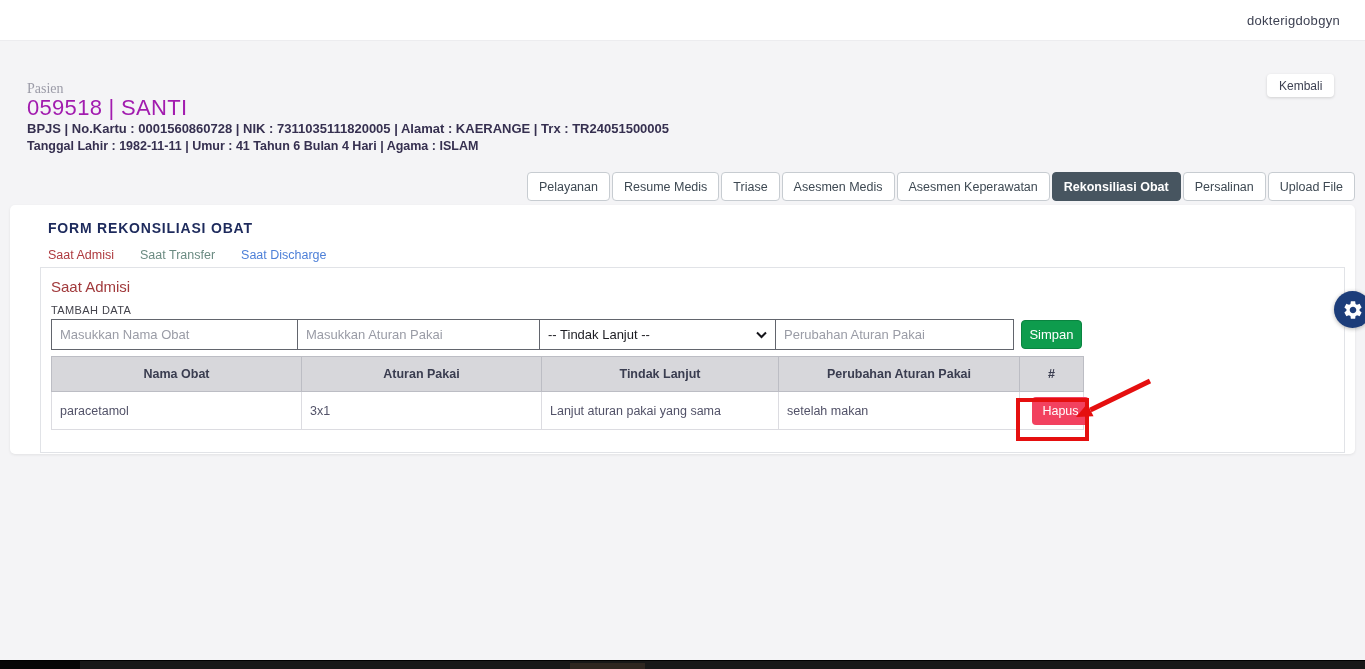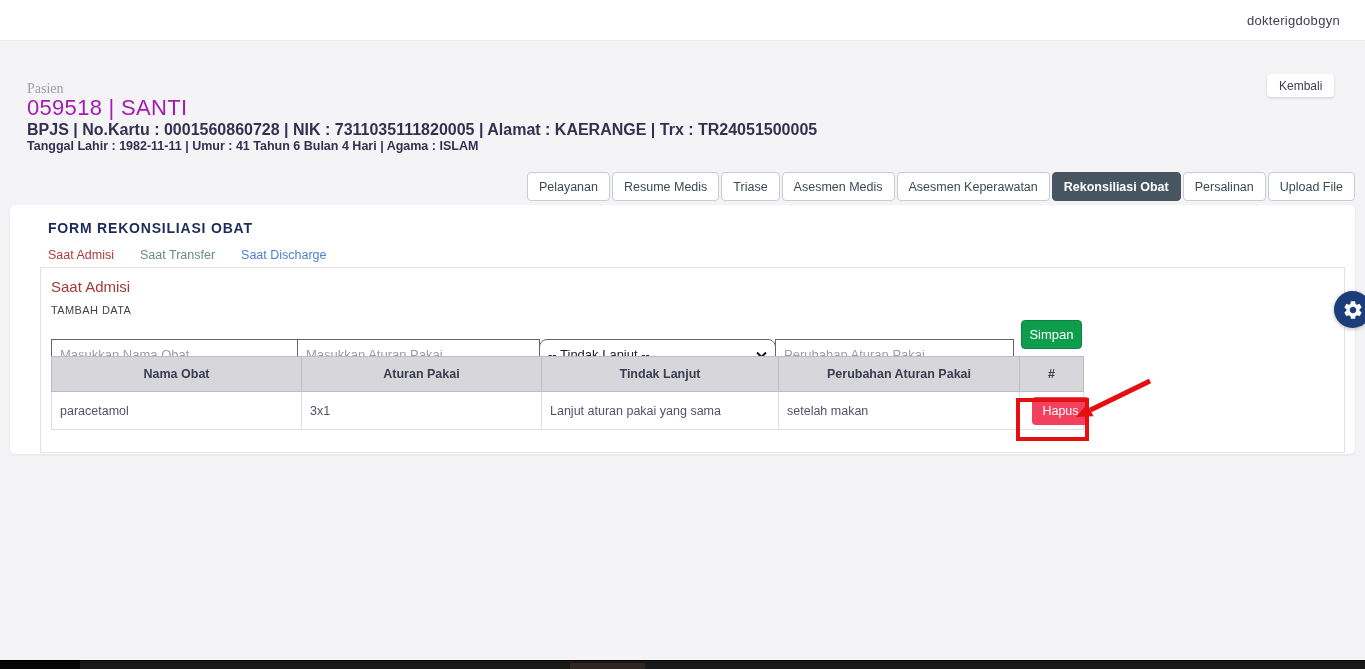--- a/index.html
+++ b/index.html
@@ -7,21 +7,21 @@
   body { font-family:"Liberation Sans","DejaVu Sans",sans-serif; }
   #app { position:relative; width:1365px; height:669px; background:#f4f4f6; overflow:hidden; }
 
   
   .topbar { position:absolute; left:0; top:0; width:1365px; height:41px; background:#ffffff; border-bottom:1px solid #ececef; }
   .username { position:absolute; top:13px; right:25px; font-size:13px; color:#3d4152; letter-spacing:.3px; }
 
   
   .p-label { position:absolute; left:27px; top:81px; font-size:14px; color:#9c9ca8;font-family:Liberation Serif, serif; }
   .p-id    { position:absolute; left:27px; top:95px; font-size:22px; color:#a21caf; font-weight:500; letter-spacing:.3px; }
-  .p-info1 { position:absolute; left:27px; top:121px; font-size:16px; font-weight:bold; color:#363050; }
+  .p-info1 { position:absolute; left:27px; top:121px; font-size:13px; font-weight:bold; color:#363050; }
   .p-info2 { position:absolute; left:27px; top:139px; font-size:12.5px; font-weight:bold; color:#363050; }
   .kembali { position:absolute; left:1267px; top:74px; height:23px; padding:0 12px; background:#fff; border:none;
              border-radius:4px; box-shadow:0 1px 3px rgba(0,0,0,.15); font-size:12px; color:#3d4152; cursor:pointer;
              font-family:inherit; }
 
   
   .tabsbar { position:absolute; top:172px; right:10px; display:flex; gap:2px; }
   .tab { height:29px; display:flex; align-items:center; padding:12px 11px; background:#fff; border:1px solid #c7ccd1;
          border-radius:4px; font-size:12.5px; color:#3e4953; cursor:pointer; white-space:nowrap; }
   .tab.active { background:#475560; border-color:#475560; color:#fff; font-weight:bold; }
@@ -35,29 +35,29 @@
   .subtab.active   { color:#ae3a3f; }
   .subtab.transfer { color:#6b8b82; }
   .subtab.discharge{ color:#4e80d8; }
 
   
   .panel { position:absolute; left:30px; top:62px; width:1305px; height:186px; border:1px solid #e1e3e7; background:#fff; }
   .section-title { position:absolute; left:10px; top:10px; font-size:15px; color:#a13a3c; }
   .tambah { position:absolute; left:10px; top:36px; font-size:11px; color:#43434c; letter-spacing:.4px; }
 
   
-  .input-row { position:absolute; left:10px; top:51px; display:flex;margin-top:20px; }
+  .input-row { position:absolute; left:10px; top:51px; display:flex; }
   .inp { height:31px; border:1px solid #62656d; background:#fff; font-size:13px; color:#33333a; padding:0 8px;
          font-family:inherit; }
   .inp::placeholder { color:#9a9ca6; opacity:1; }
   .inp.i1 { width:247px; }
   .inp.i2 { width:243px; margin-left:-1px; }
   .inp.i4 { width:239px; margin-left:-1px; }
   .sel-wrap { position:relative; width:237px; margin-left:-1px; }
-  .sel { width:100%; appearance:none; -webkit-appearance:none; color:#1c1c22; padding-right:12px; border-radius:8px; }
+  .sel { width:100%; appearance:none; -webkit-appearance:none; color:#1c1c22; padding-right:12px; border-radius:0; }
   .sel-chev { position:absolute; right:9px; top:12px; pointer-events:none; line-height:0; }
   .simpan { position:absolute; left:980px; top:52px; width:61px; height:29px; background:#0e9c4d; border:1px solid #0a8440;
             border-radius:4px; color:#fff; font-size:13px; cursor:pointer; font-family:inherit; }
 
   
   .obat-table { position:absolute; left:10px; top:88px; width:1032px; border-collapse:collapse; table-layout:fixed; }
   .obat-table th { height:35px; background:#d7d7db; border:1px solid #bcbdc4; font-size:12.5px; font-weight:bold;
                    color:#3a3d50; text-align:center; }
   .obat-table td { height:38px; background:#fff; border:1px solid #dcdce1; font-size:12.5px; color:#525268;
                    text-align:left; padding-left:8px; }

